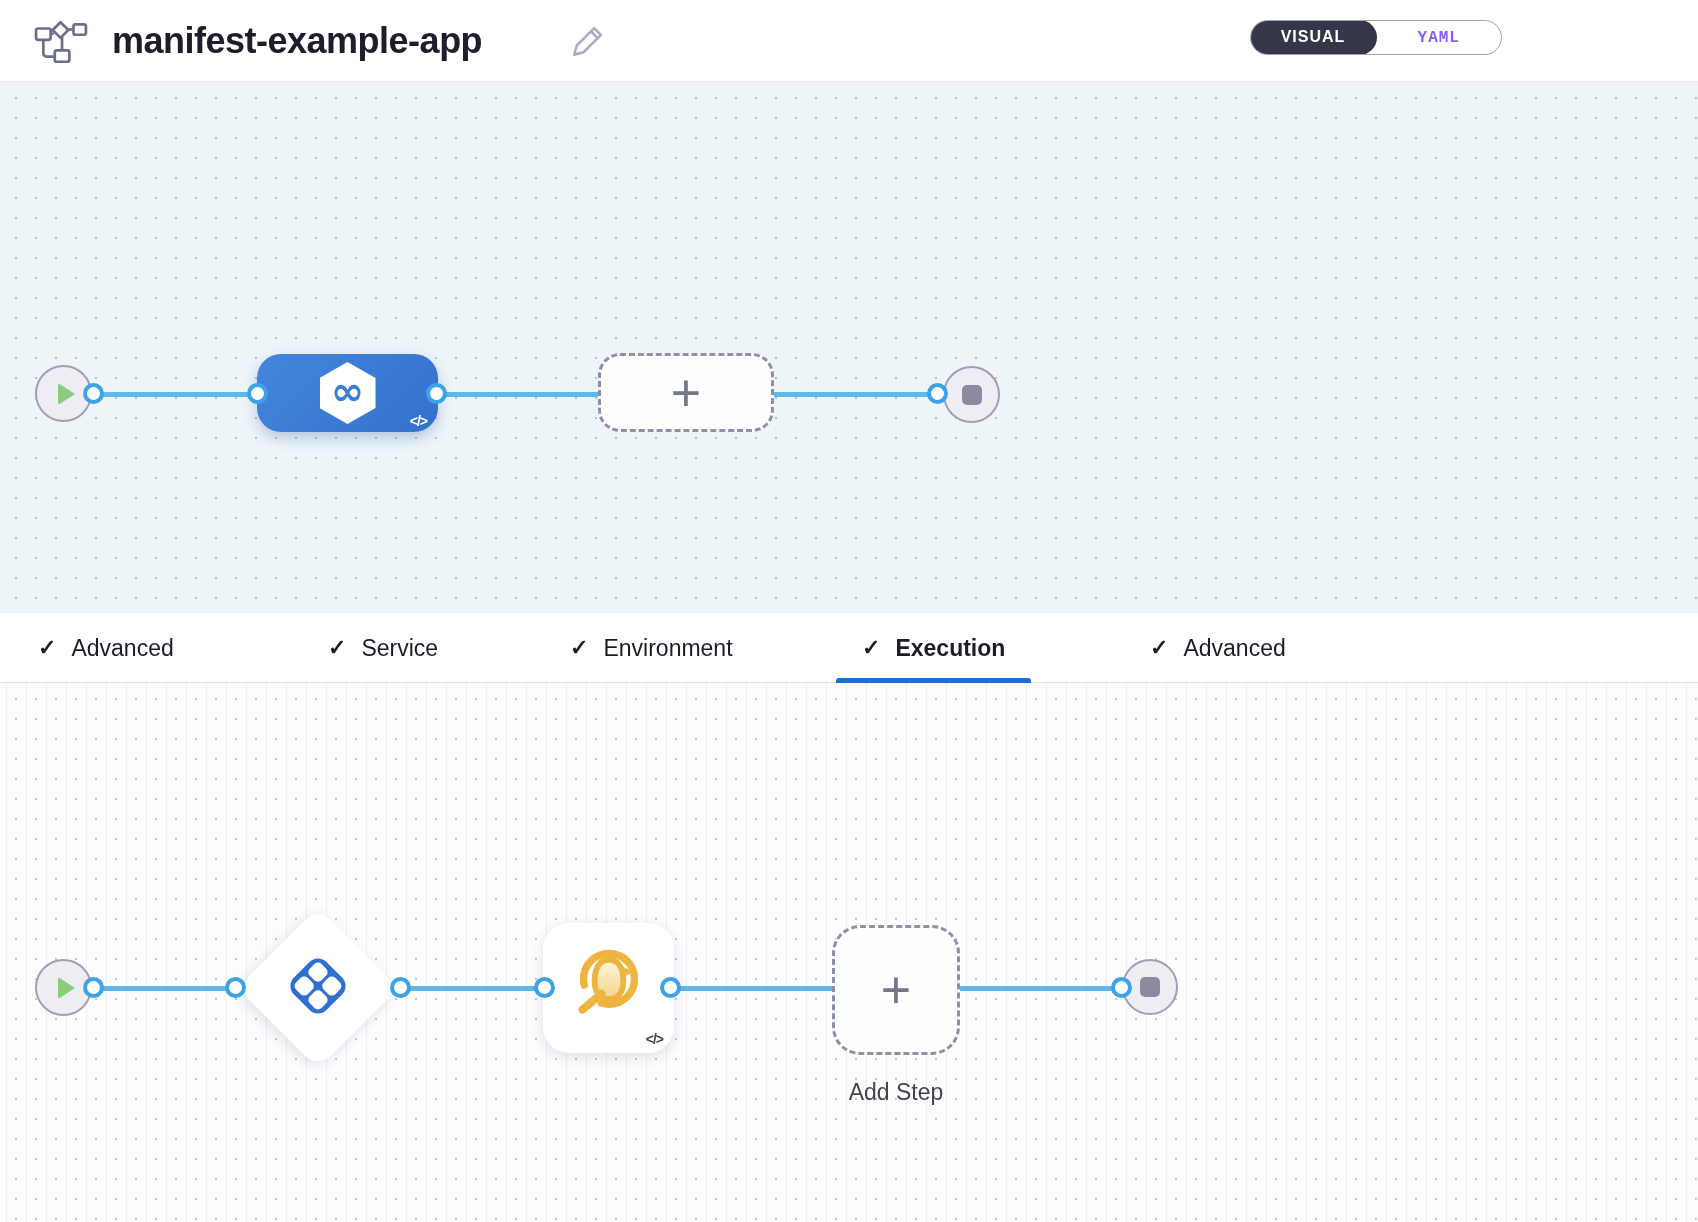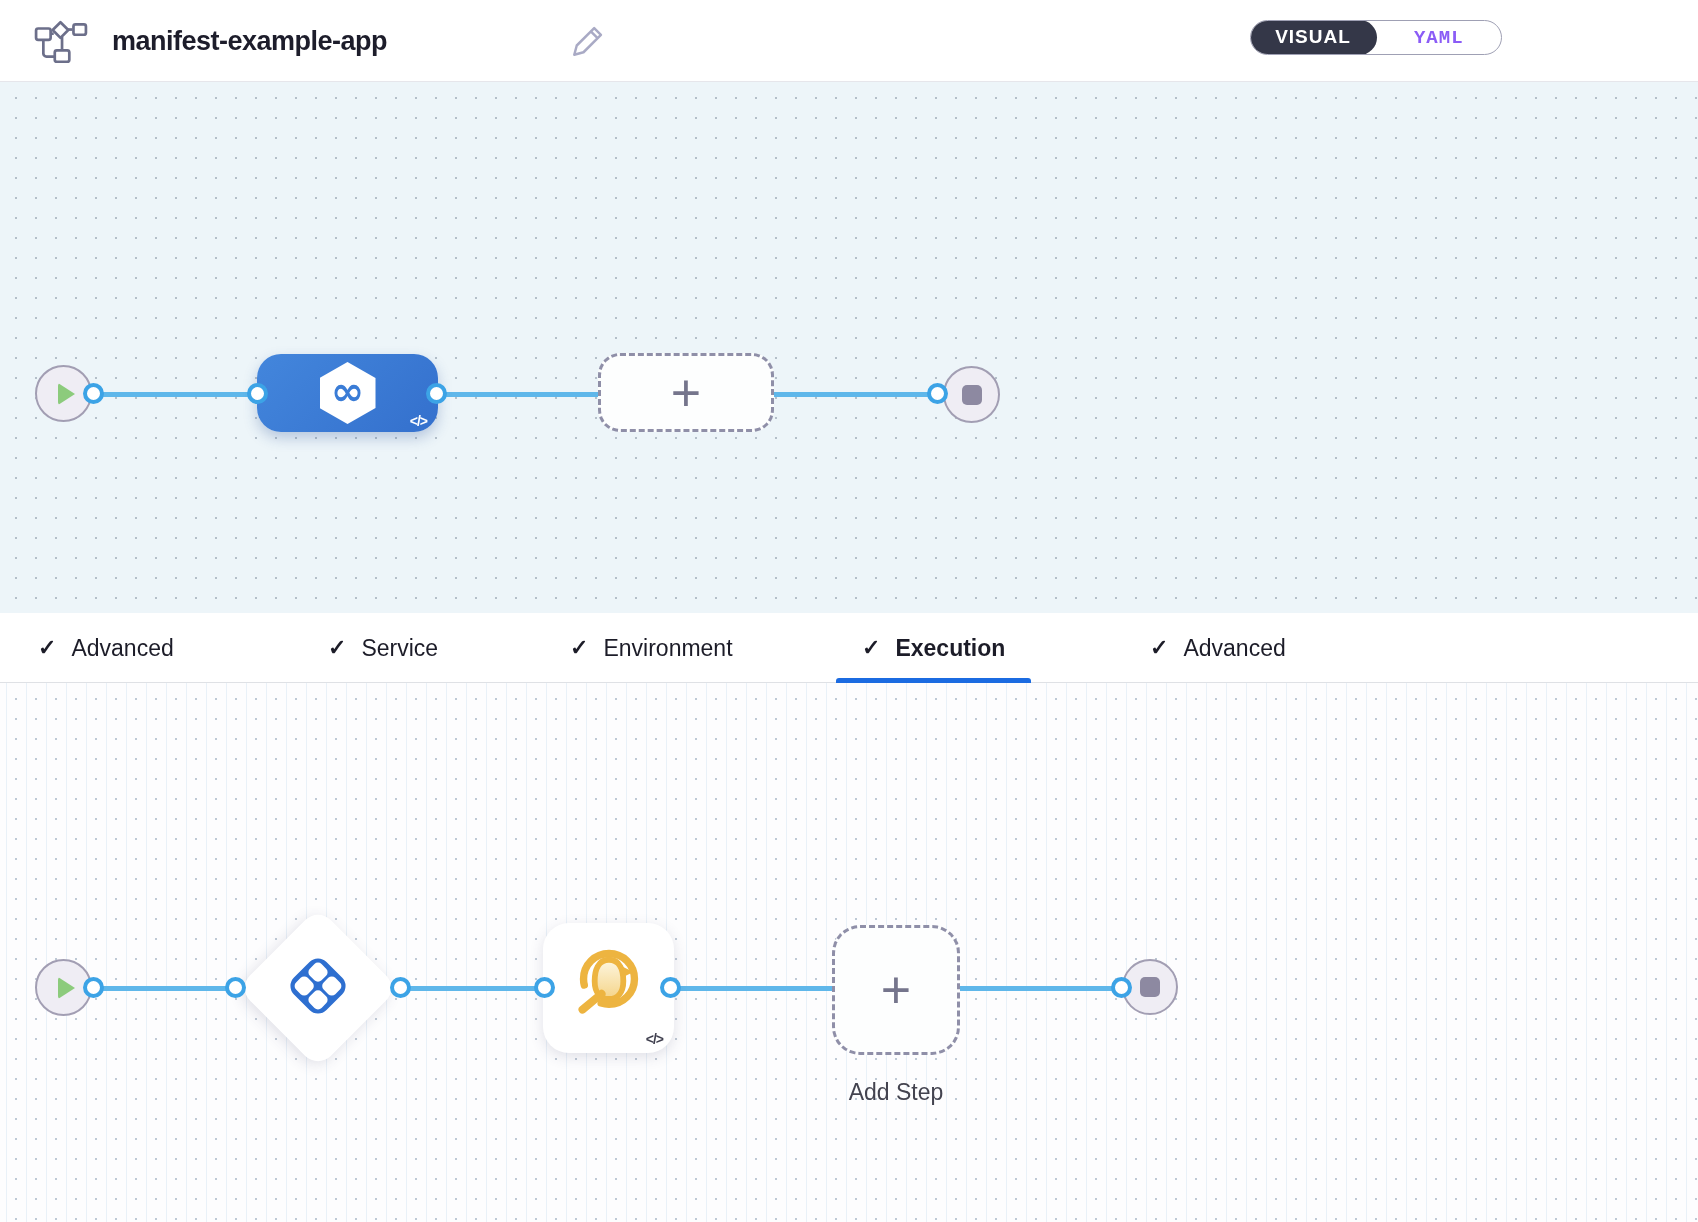--- a/index.html
+++ b/index.html
@@ -5,28 +5,28 @@
   * { margin:0; padding:0; box-sizing:border-box; }
   html,body { width:1698px; height:1222px; overflow:hidden;
     font-family:"Liberation Sans", sans-serif; background:#fff; }
   .app { position:relative; width:1698px; height:1222px; }
 
   
   .header { position:absolute; top:0; left:0; width:100%; height:82px;
     background:#fff; border-bottom:1px solid #e6e6eb; z-index:10; }
   .pipeline-icon { position:absolute; left:34px; top:19px; }
   .title { position:absolute; left:112px; top:0; height:82px; line-height:82px;
-    font-size:27px; font-weight:bold; color:#1d1d2b; letter-spacing:-0.5px; }
+    font-size:36px; font-weight:bold; color:#1d1d2b; letter-spacing:-0.5px; }
   .edit-icon { position:absolute; left:570px; top:23px; cursor:pointer; }
 
   .toggle { position:absolute; left:1250px; top:20px; width:252px; height:35px;
     border:1.5px solid #9fa0b4; border-radius:18px; background:#fff;
     display:flex; overflow:hidden; }
   .toggle button { border:none; cursor:pointer; font-family:inherit;
-    font-size:19px; font-weight:bold; letter-spacing:1px; background:transparent; }
+    font-size:16px; font-weight:bold; letter-spacing:1px; background:transparent; }
   .toggle .seg-visual { width:127px; height:35px; margin:-1.5px 0 0 -1.5px;
     background:#343748; color:#fff; border-radius:18px; }
   .toggle .seg-yaml { flex:1; color:#8b5cf6;font-family:Liberation Mono, monospace; }
 
   
   .canvas { position:absolute; left:0; width:100%; }
   .canvas-stages { top:82px; height:531px; background-color:#edf5f9;
     background-image: radial-gradient(circle, #b4bfc9 1.4px, rgba(0,0,0,0) 1.5px);
     background-size:20px 20px; background-position:6px 6px; }
   .canvas-exec { top:683px; height:539px; background-color:#fdfdfe;

